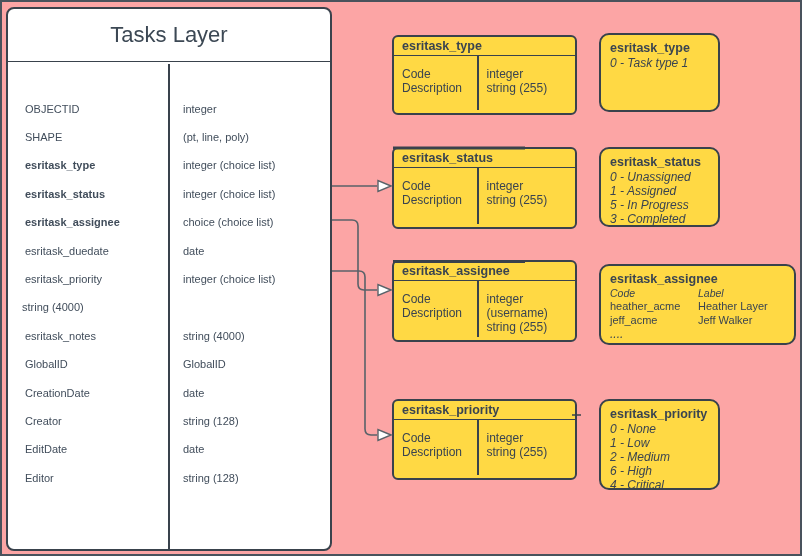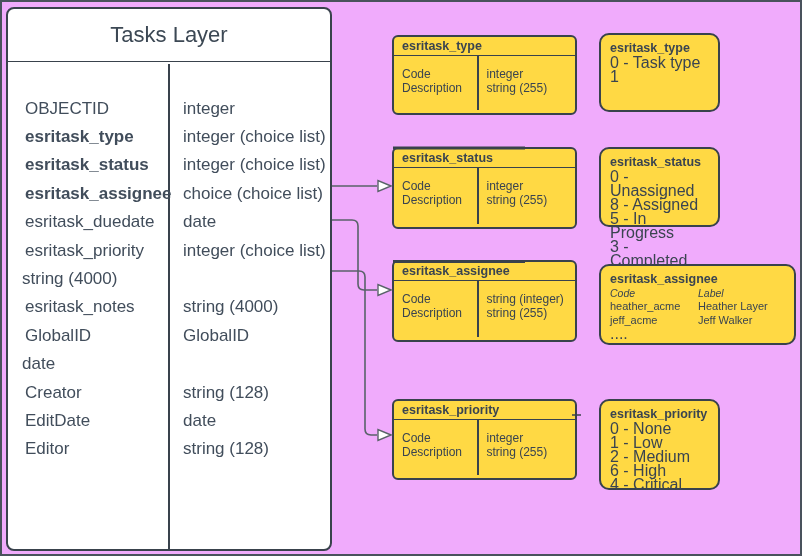--- a/index.html
+++ b/index.html
@@ -1,38 +1,38 @@
 <!DOCTYPE html>
 <html><head>
 <meta charset="utf-8">
 <style>
   * { box-sizing: border-box; margin: 0; padding: 0; }
   html,body { background: #fff; }
   body { font-family: "Liberation Sans", sans-serif; }
   .canvas {
     position: relative; width: 802px; height: 556px;
-    background: #f0abfc; border: 2px solid #49525c; overflow: hidden;
+    background: #fca5a5; border: 2px solid #49525c; overflow: hidden;
   }
 
   
   .tl {
     position: absolute; left: 4px; top: 5px; width: 326px; height: 544px;
     background: #fff; border: 2px solid #39424c; border-radius: 8px;
   }
   .tl-header {
     height: 53px; border-bottom: 1.5px solid #39424c;
     display: flex; align-items: center; justify-content: center;
   }
   .tl-title { font-size: 22px; color: #3c4854; }
   .tl-body { position: absolute; top: 54.5px; left: 0; right: 0; bottom: 0; }
   .tl-divider {
     position: absolute; left: 160px; top: 0; bottom: 0; width: 1.5px; background: #39424c;
   }
   .tl-rows { position: absolute; top: 31px; left: 0; right: 0; }
-  .tl-row { display: flex; height: 28.4px; align-items: center; font-size: 17px; color: #414d5b; }
+  .tl-row { display: flex; height: 28.4px; align-items: center; font-size: 11px; color: #414d5b; }
   .tl-name { width: 161px; padding-left: 17px; }
   .tl-type { padding-left: 14px; }
   .b { font-weight: bold; }
 
   
   .sbox {
     position: absolute; left: 390px; width: 185px;
     background: #ffd944; border: 2px solid #39424c; border-radius: 6px;
     color: #3a4450;
   }
@@ -46,21 +46,21 @@
               font-size: 12px; line-height: 14px; }
   .sbox-col.right { left: 84.5px; width: auto; }
 
   
   .vbox {
     position: absolute; left: 597px; width: 121px;
     background: #ffd944; border: 2px solid #39424c; border-radius: 10px;
     color: #3a4450; padding: 5px 9px;
   }
   .vbox-t { font-size: 12.5px; font-weight: bold; line-height: 16px; }
-  .vbox-line { font-size: 16px; line-height: 14px; }
+  .vbox-line { font-size: 12px; line-height: 14px; font-style: italic; }
   .vgrid { display: grid; grid-template-columns: 88px 1fr; }
   .vgrid .hd { font-size: 10.5px; font-style: italic; line-height: 12px; }
   .vgrid .cell { font-size: 11px; line-height: 14px; white-space: nowrap; }
 
   .overlay { position: absolute; left: 0; top: 0; pointer-events: none; }
 </style>
 </head>
 <body>
 
 <div class="canvas">
@@ -70,20 +70,24 @@
       <div class="tl-title">Tasks Layer</div>
     </div>
     <div class="tl-body">
       <div class="tl-divider"></div>
       <div class="tl-rows">
         <div class="tl-row">
             <div class="tl-name">OBJECTID</div>
             <div class="tl-type">integer</div>
           </div>
         <div class="tl-row">
+            <div class="tl-name">SHAPE</div>
+            <div class="tl-type">(pt, line, poly)</div>
+          </div>
+        <div class="tl-row">
             <div class="tl-name b">esritask_type</div>
             <div class="tl-type">integer (choice list)</div>
           </div>
         <div class="tl-row">
             <div class="tl-name b">esritask_status</div>
             <div class="tl-type">integer (choice list)</div>
           </div>
         <div class="tl-row">
             <div class="tl-name b">esritask_assignee</div>
             <div class="tl-type">choice (choice list)</div>
@@ -101,20 +105,21 @@
           </div>
         <div class="tl-row">
             <div class="tl-name">esritask_notes</div>
             <div class="tl-type">string (4000)</div>
           </div>
         <div class="tl-row">
             <div class="tl-name">GlobalID</div>
             <div class="tl-type">GlobalID</div>
           </div>
         <div class="tl-row">
+            <div class="tl-name">CreationDate</div>
             <div class="tl-type">date</div>
           </div>
         <div class="tl-row">
             <div class="tl-name">Creator</div>
             <div class="tl-type">string (128)</div>
           </div>
         <div class="tl-row">
             <div class="tl-name">EditDate</div>
             <div class="tl-type">date</div>
           </div>
@@ -158,21 +163,21 @@
 
   <div class="sbox" style="top:258px;height:82px">
     <div class="sbox-h">esritask_assignee</div>
     <div class="sbox-b">
       <div class="sbox-div"></div>
       <div class="sbox-col">
         <div>Code</div>
         <div>Description</div>
       </div>
       <div class="sbox-col right">
-        <div>string (integer)</div>
+        <div>integer (username)</div>
         <div>string (255)</div>
       </div>
     </div>
   </div>
 
   <div class="sbox" style="top:397px;height:81px">
     <div class="sbox-h">esritask_priority</div>
     <div class="sbox-b">
       <div class="sbox-div"></div>
       <div class="sbox-col">
@@ -187,21 +192,21 @@
   </div>
 
   <div class="vbox" style="top:31px;height:79px">
     <div class="vbox-t">esritask_type</div>
     <div class="vbox-line">0 - Task type 1</div>
   </div>
 
   <div class="vbox" style="top:145px;height:80px">
     <div class="vbox-t">esritask_status</div>
     <div class="vbox-line">0 - Unassigned</div>
-    <div class="vbox-line">8 - Assigned</div>
+    <div class="vbox-line">1 - Assigned</div>
     <div class="vbox-line">5 - In Progress</div>
     <div class="vbox-line">3 - Completed</div>
   </div>
 
   <div class="vbox" style="top:262px;height:81px;width:197px">
     <div class="vbox-t">esritask_assignee</div>
     <div class="vgrid">
       <div class="hd">Code</div>
       <div class="hd">Label</div>
       <div class="cell">heather_acme</div>

